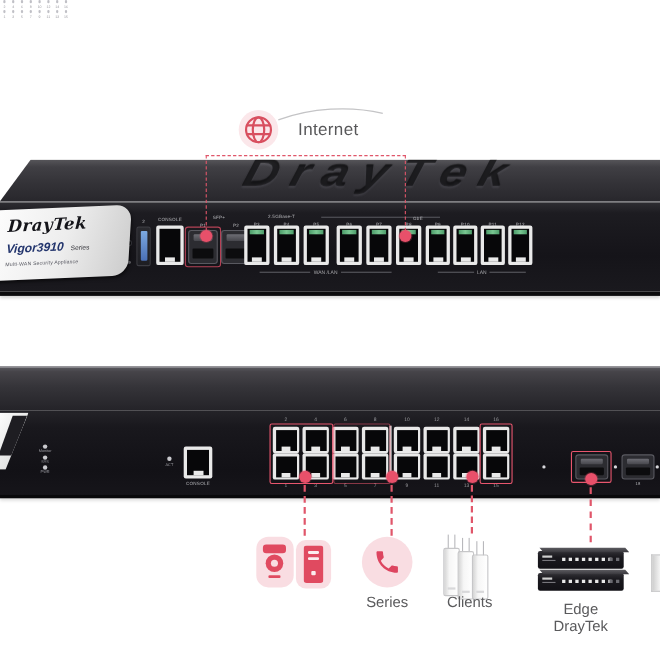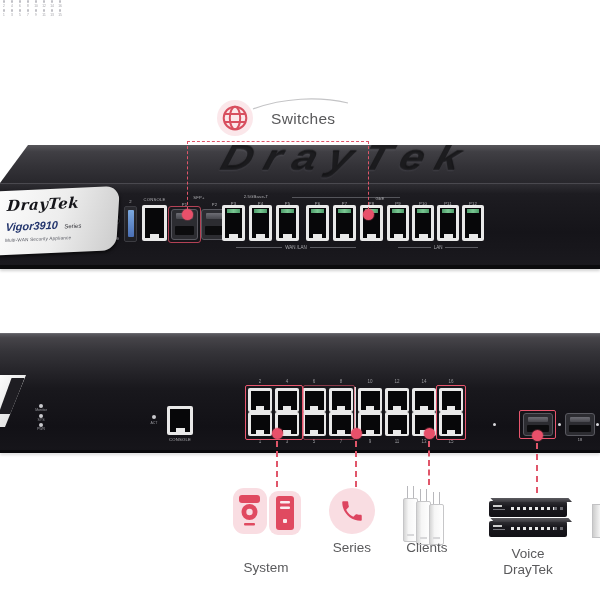--- a/index.html
+++ b/index.html
@@ -146,21 +146,21 @@
   </svg>
   <div class="abs inet-bg"></div>
   <svg class="abs" style="left:221px;top:104px;z-index:5;" width="28" height="28" viewBox="0 0 28 28">
     <g fill="none" stroke="#d84f5f" stroke-width="2">
       <circle cx="14" cy="14" r="11.3"></circle>
       <ellipse cx="14" cy="14" rx="5.2" ry="11.3"></ellipse>
       <line x1="3.4" y1="10" x2="24.6" y2="10"></line>
       <line x1="3.4" y1="18" x2="24.6" y2="18"></line>
     </g>
   </svg>
-  <div class="abs inet-label">Switches</div>
+  <div class="abs inet-label">Internet</div>
   <div class="abs wan-box"></div>
 
   <div class="abs router-top">
     <div class="abs router-emboss">DrayTek</div>
   </div>
   <div class="abs router-front"></div>
   <div class="abs router-bottom"></div>
 
   <div class="abs router-badge">
     <div class="badge-brand">DrayTek</div>
@@ -545,19 +545,18 @@
         <span></span>
         <span></span>
       </span>
     <span class="edge-uplink">
         <span></span>
         <span></span>
       </span>
   </div>
   <div class="abs cutoff-dev"></div>
 
-  <div class="abs cap-label" style="left:206px;top:560px;width:120px;">System</div>
   <div class="abs cap-label" style="left:312px;top:540px;width:80px;">Series</div>
   <div class="abs cap-label" style="left:387px;top:540px;width:80px;">Clients</div>
-  <div class="abs cap-label" style="left:488px;top:546px;width:80px;">Voice</div>
+  <div class="abs cap-label" style="left:488px;top:546px;width:80px;">Edge</div>
   <div class="abs cap-label" style="left:488px;top:562px;width:80px;">DrayTek</div>
 
 </div>
 
 </body></html>

